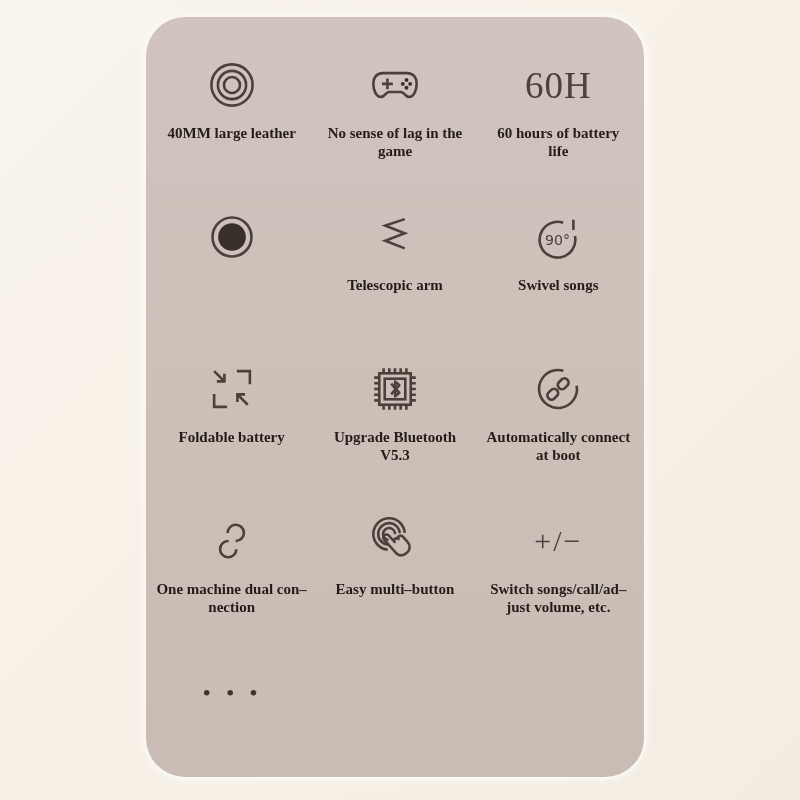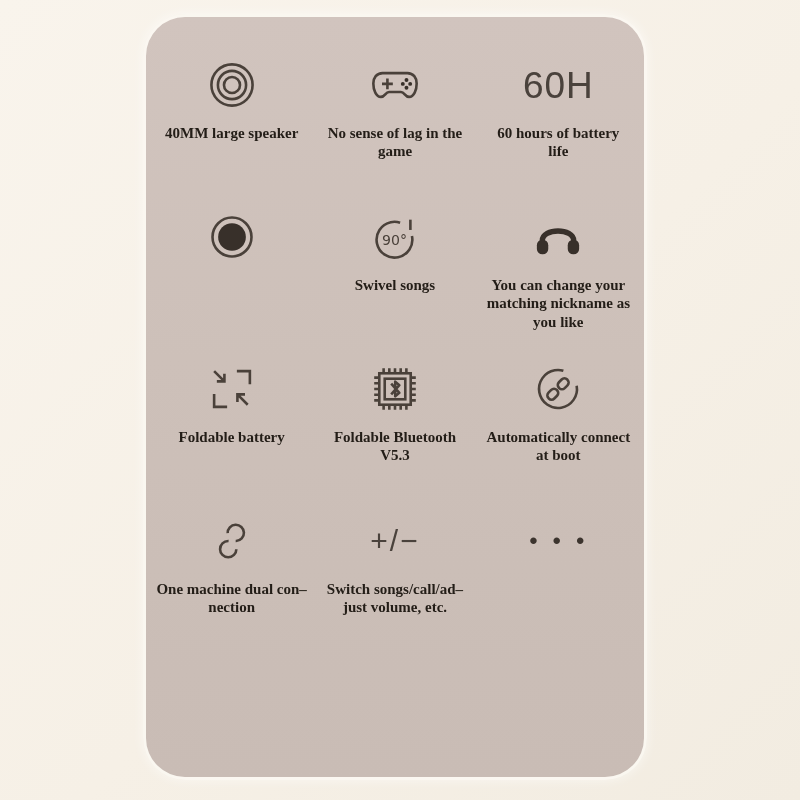--- a/index.html
+++ b/index.html
@@ -33,21 +33,21 @@
   }
   .icon-box {
     height: 64px;
     display: flex;
     align-items: center;
     justify-content: center;
     margin-bottom: 7px;
   }
   .icon-box svg { width: 52px; height: 52px; display: block; }
   .icon-text {
-    font-family: Liberation Sans, sans-serif;
+    font-family: Liberation Serif, serif;
     font-weight: 400;
     color: #4a423c;
     font-size: 37px;
     letter-spacing: 1px;
     line-height: 1;
   }
   .icon-text.small { font-size: 30px; letter-spacing: 2px; }
   .icon-text.dots { font-size: 24px; letter-spacing: 15px; padding-left: 12px; color: #3c342e; }
   .label {
     font-weight: bold;
@@ -67,21 +67,21 @@
   <div class="grid">
 
     <div class="cell">
       <div class="icon-box">
         <svg viewBox="0 0 48 48">
           <circle class="stroke" cx="24" cy="24" r="19"></circle>
           <circle class="stroke" cx="24" cy="24" r="13"></circle>
           <circle class="stroke" cx="24" cy="24" r="7.4"></circle>
         </svg>
       </div>
-      <div class="label">40MM large speaker</div>
+      <div class="label">40MM large leather</div>
     </div>
 
     <div class="cell">
       <div class="icon-box">
         <svg viewBox="0 0 48 48">
           <path class="stroke" stroke-linejoin="round" d="M12.5,13 h23 c5.5,0 8.5,4.5 8.5,9.5 c0,6 -2.5,12.5 -7,12.5 c-4,0 -4,-4.5 -7.5,-4.5 h-11 c-3.5,0 -3.5,4.5 -7.5,4.5 c-4.5,0 -7,-6.5 -7,-12.5 c0,-5 3,-9.5 8.5,-9.5 z"></path>
           <path class="stroke" stroke-width="3.6" d="M17,18 v10 M12,23 h10"></path>
           <circle class="fillico" cx="31.2" cy="23" r="1.8"></circle>
           <circle class="fillico" cx="38" cy="23" r="1.8"></circle>
           <circle class="fillico" cx="34.6" cy="19.4" r="1.8"></circle>
@@ -102,44 +102,40 @@
 
     <div class="cell">
       <div class="icon-box">
         <svg viewBox="0 0 48 48">
           <circle class="stroke" stroke-width="3.2" stroke="#38302a" cx="24" cy="24" r="18"></circle>
           <circle class="fillico" cx="24" cy="24" r="12.8"></circle>
         </svg>
       </div>
     </div>
 
+    <div class="cell">
+      <div class="icon-box">
+        <svg viewBox="0 0 48 48">
+          <polyline class="stroke" stroke-width="2.6" points="33,7.5 15,13.5 33,20.5 15,27.5 33,34.5"></polyline>
+        </svg>
+      </div>
+      <div class="label">Telescopic arm</div>
+    </div>
 
     <div class="cell">
       <div class="icon-box">
         <svg viewBox="0 0 48 48">
           <circle class="stroke" stroke-width="2.7" cx="23.5" cy="26.5" r="16.5" stroke-dasharray="86 17.7" transform="rotate(-12 23.5 26.5)"></circle>
           <path class="stroke" stroke-width="2.7" d="M38.2,8 V17.5"></path>
           <text x="23.5" y="31.5" text-anchor="middle" font-family="DejaVu Sans, sans-serif" font-size="13" fill="#4a413a">90°</text>
         </svg>
       </div>
       <div class="label">Swivel songs</div>
     </div>
 
-    <div class="cell">
-      <div class="icon-box">
-        <svg viewBox="0 0 48 48">
-          <path d="M9.5,34 V27.5 C9.5,15.5 38.5,15.5 38.5,27.5 V34" fill="none" stroke="#38302a" stroke-width="5"></path>
-          <rect class="fillico" x="4.5" y="26.5" width="10.5" height="13.5" rx="5"></rect>
-          <rect class="fillico" x="33" y="26.5" width="10.5" height="13.5" rx="5"></rect>
-        </svg>
-      </div>
-      <div class="label">You can change your
-matching nickname as
-you like</div>
-    </div>
 
     <div class="cell">
       <div class="icon-box">
         <svg viewBox="0 0 48 48">
           <path class="stroke" stroke-width="3" d="M7.5,7.5 L17,17 M17,10 V17 H10"></path>
           <path class="stroke" stroke-width="3" d="M28.5,7.5 H40.5 V19.5"></path>
           <path class="stroke" stroke-width="3" d="M7.5,28.5 V40.5 H19.5"></path>
           <path class="stroke" stroke-width="3" d="M38.5,38.5 L29,29 M29,36 V29 H36"></path>
         </svg>
       </div>
@@ -151,21 +147,21 @@
         <svg viewBox="0 0 48 48">
           <rect class="stroke" x="9.5" y="9.5" width="29" height="29"></rect>
           <rect class="stroke" stroke-width="2" x="14.5" y="14.5" width="19" height="19"></rect>
           <path class="stroke" stroke-width="1.8" stroke-linejoin="round" d="M20.5,19 L28,27.5 L24.2,30.7 V17.2 L28,20.5 L20.5,29"></path>
           <path class="stroke" stroke-width="2" d="M13.5,4.8 v4.7 M18.75,4.8 v4.7 M24,4.8 v4.7 M29.25,4.8 v4.7 M34.5,4.8 v4.7
                    M13.5,38.5 v4.7 M18.75,38.5 v4.7 M24,38.5 v4.7 M29.25,38.5 v4.7 M34.5,38.5 v4.7
                    M4.8,13.5 h4.7 M4.8,18.75 h4.7 M4.8,24 h4.7 M4.8,29.25 h4.7 M4.8,34.5 h4.7
                    M38.5,13.5 h4.7 M38.5,18.75 h4.7 M38.5,24 h4.7 M38.5,29.25 h4.7 M38.5,34.5 h4.7"></path>
         </svg>
       </div>
-      <div class="label">Foldable Bluetooth
+      <div class="label">Upgrade Bluetooth
 V5.3</div>
     </div>
 
     <div class="cell">
       <div class="icon-box">
         <svg viewBox="0 0 48 48">
           <circle class="stroke" cx="24" cy="24" r="17.5" stroke-dasharray="90 20" transform="rotate(-10 24 24)"></circle>
           <g transform="rotate(45 24 24)">
             <rect class="stroke" x="20.2" y="11.8" width="7.6" height="10.8" rx="3.6"></rect>
             <rect class="stroke" x="20.2" y="25.4" width="7.6" height="10.8" rx="3.6"></rect>
@@ -181,20 +177,37 @@
         <svg viewBox="0 0 48 48">
           <circle class="stroke" stroke-width="4.3" cx="27.5" cy="16.5" r="7.5" stroke-dasharray="35.5 11.6" transform="rotate(178 27.5 16.5)"></circle>
           <circle class="stroke" stroke-width="4.3" cx="20.5" cy="31.5" r="7.5" stroke-dasharray="35.5 11.6"></circle>
         </svg>
       </div>
       <div class="label">One machine dual con–
 nection</div>
     </div>
 
 
+    <div class="cell">
+      <div class="icon-box">
+        <svg viewBox="0 0 48 48">
+          <g transform="rotate(95 18.5 17.5)">
+            <circle class="stroke" stroke-width="2.2" cx="18.5" cy="17.5" r="14.5" stroke-dasharray="65.6 25.5"></circle>
+            <circle class="stroke" stroke-width="2.2" cx="18.5" cy="17.5" r="10" stroke-dasharray="45.2 17.6"></circle>
+            <circle class="stroke" stroke-width="2.2" cx="18.5" cy="17.5" r="5.5" stroke-dasharray="24.9 9.7"></circle>
+          </g>
+          <g transform="translate(26.5,27) rotate(-42)">
+            <path class="stroke" stroke-width="2.2" stroke-linejoin="round" stroke-linecap="round" d="M-6.5,-1.5 L-6.5,-11.5 A2.9,2.9 0 0 1 -0.7,-11.5 L-0.7,-3.5
+                 C-0.2,-6.2 3.4,-6 3.8,-3.2 C4.8,-5.6 8.2,-5 8.2,-2 L8.2,4.2
+                 C8.2,9 5,11.5 1,11.5 C-3,11.5 -5.8,9.8 -6.5,6 Z"></path>
+          </g>
+        </svg>
+      </div>
+      <div class="label">Easy multi–button</div>
+    </div>
 
     <div class="cell">
       <div class="icon-box">
         <span class="icon-text small">+/−</span>
       </div>
       <div class="label">Switch songs/call/ad–
 just volume, etc.</div>
     </div>
 
     <div class="cell">

